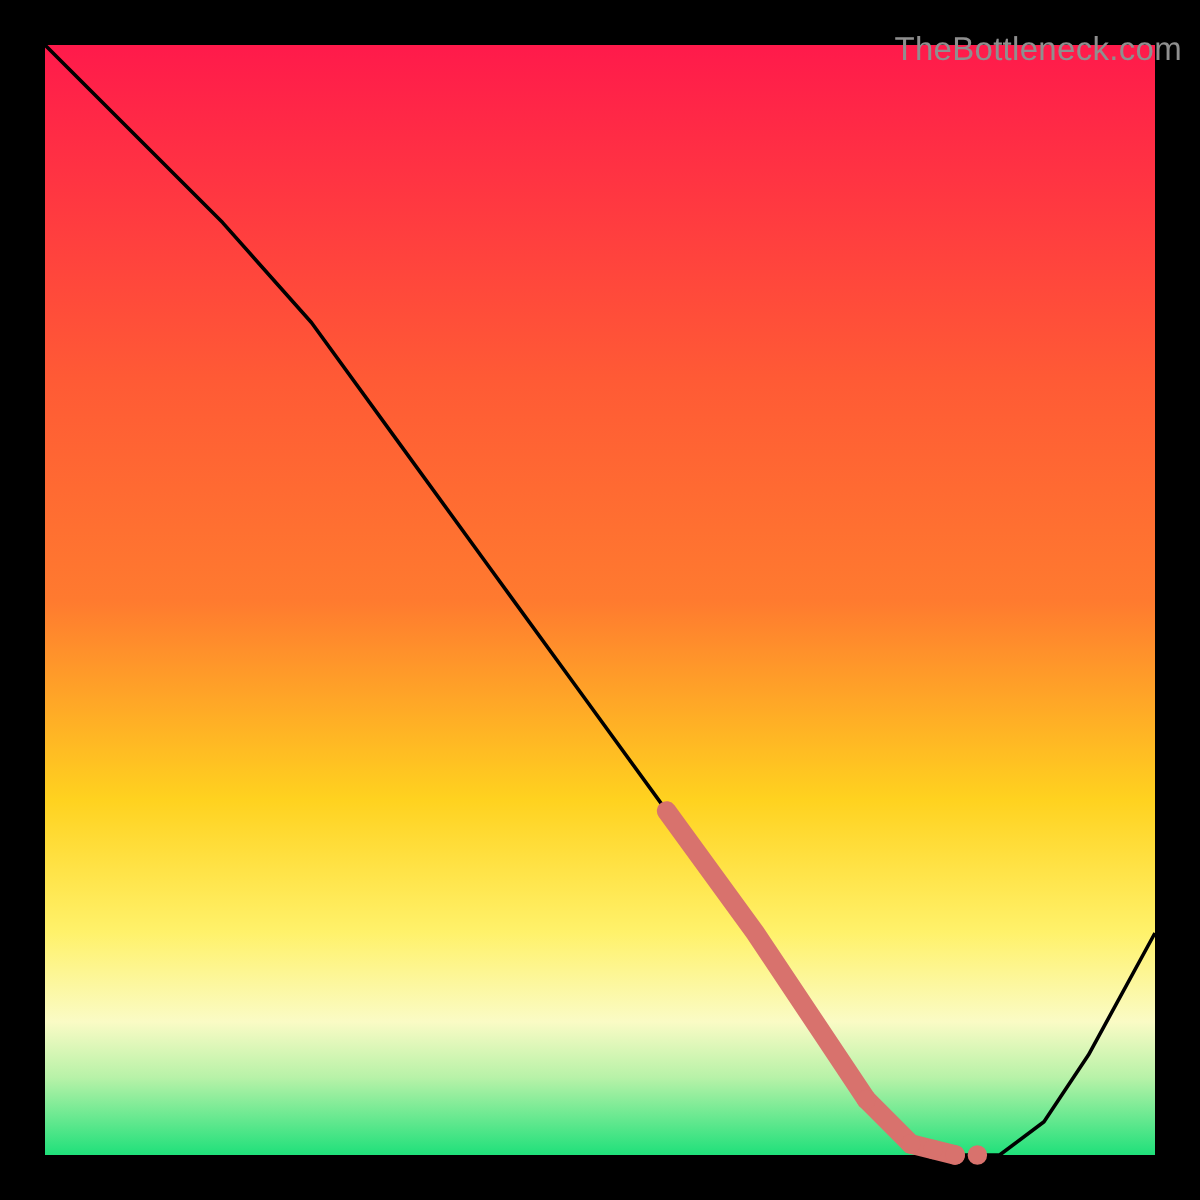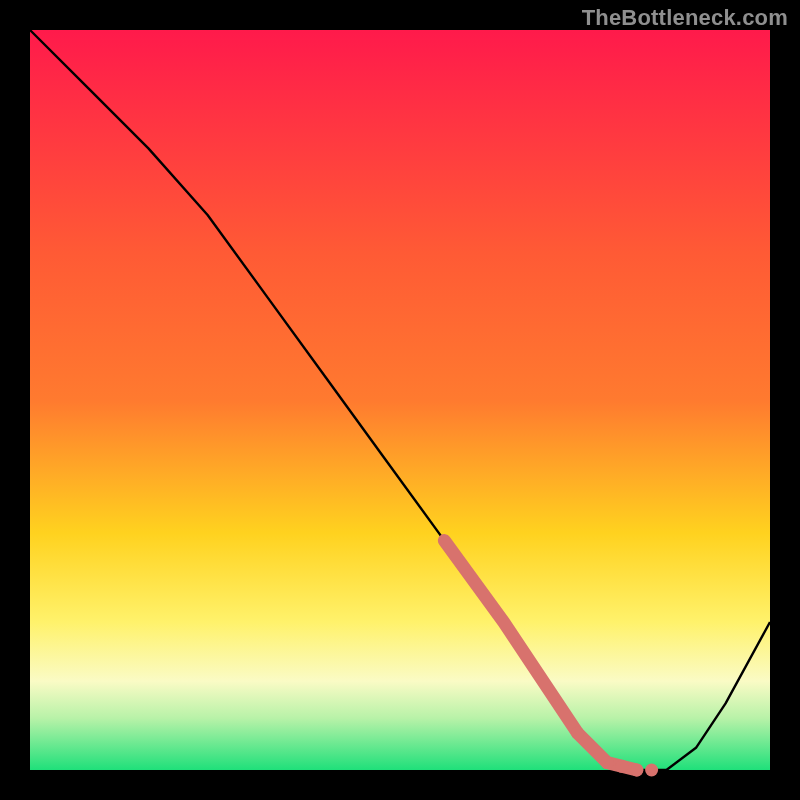--- a/index.html
+++ b/index.html
@@ -11,28 +11,27 @@
     font-family: Arial, Helvetica, sans-serif;
   }
   .stage {
     position: relative;
     width: 800px;
     height: 800px;
     background: #000;
   }
   .watermark {
     position: absolute;
-    top: 5px;
+    top: 20px;
     right: 12px;
     color: #8f8f8f;
     font-size: 22px;
     letter-spacing: 0.2px;
     user-select: none;
     z-index: 5;
-    font-weight: bold;
   }
   svg {
     position: absolute;
     top: 0;
     left: 0;
   }
 </style>
 </head>
 <body>
 <div class="stage">

